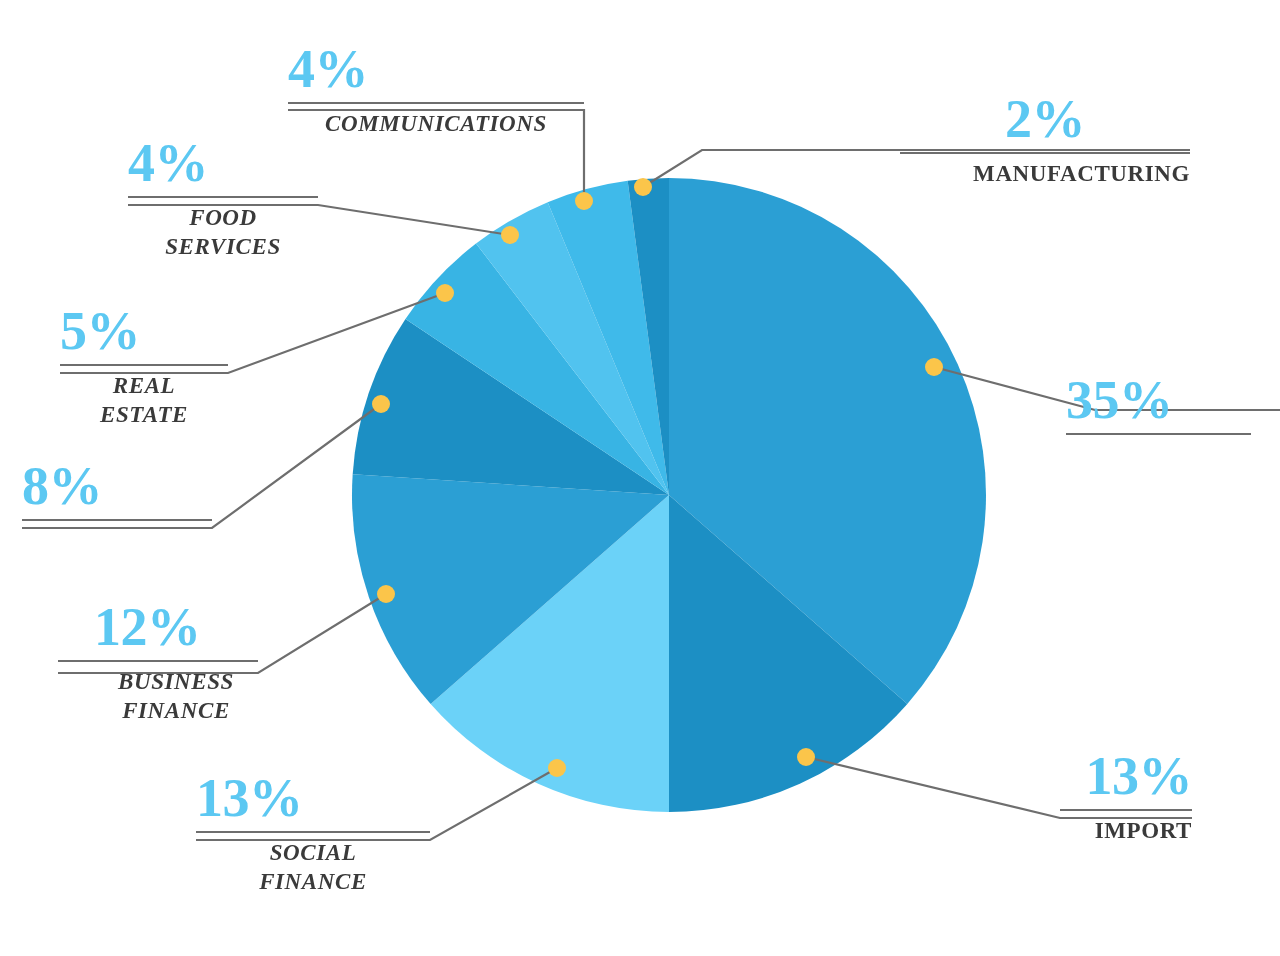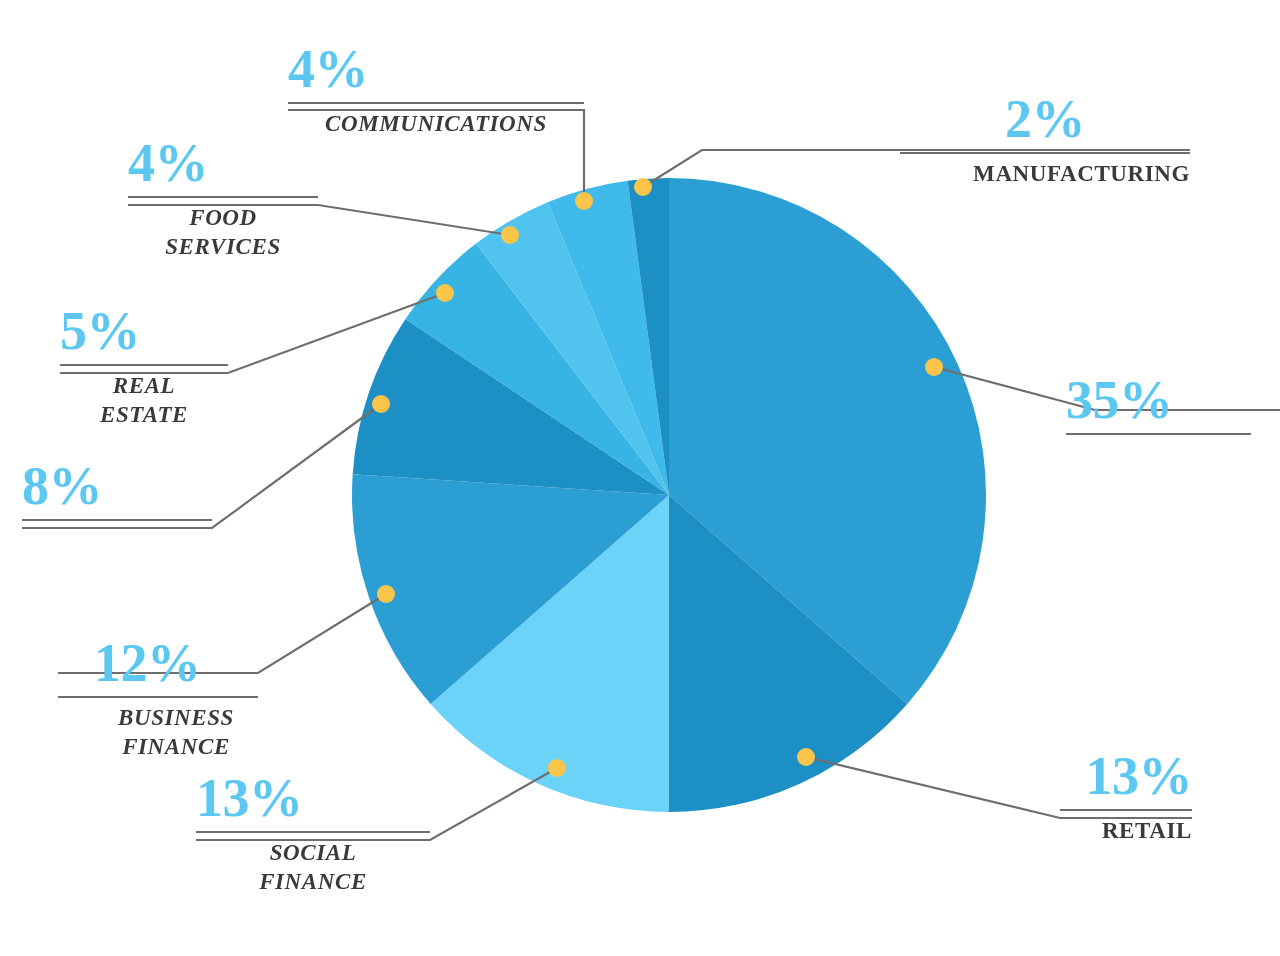--- a/index.html
+++ b/index.html
@@ -146,31 +146,31 @@
   <div class="callout" style="left:1066px; top:341px; width:185px;margin-top:32px;">
     <div class="pct pct-left">35%</div>
     <div class="rule"></div>
   </div>
 
   <div class="callout" style="left:22px; top:459px; width:190px;">
     <div class="pct pct-left">8%</div>
     <div class="rule"></div>
   </div>
 
-  <div class="callout" style="left:58px; top:636px; width:200px;">
+  <div class="callout" style="left:58px; top:600px; width:200px;">
     <div class="pct pct-left pct-indent">12%</div>
     <div class="rule"></div>
     <div class="cat align-left pct-indent">BUSINESS
 FINANCE</div>
   </div>
 
   <div class="callout" style="left:1060px; top:749px; width:132px;">
     <div class="pct pct-right">13%</div>
     <div class="rule"></div>
-    <div class="cat align-right">RETAIL</div>
+    <div class="cat align-right">IMPORT</div>
   </div>
 
   <div class="callout" style="left:196px; top:771px; width:234px;">
     <div class="pct pct-left">13%</div>
     <div class="rule"></div>
     <div class="cat align-left">SOCIAL
 FINANCE</div>
   </div>
 
 </div>

